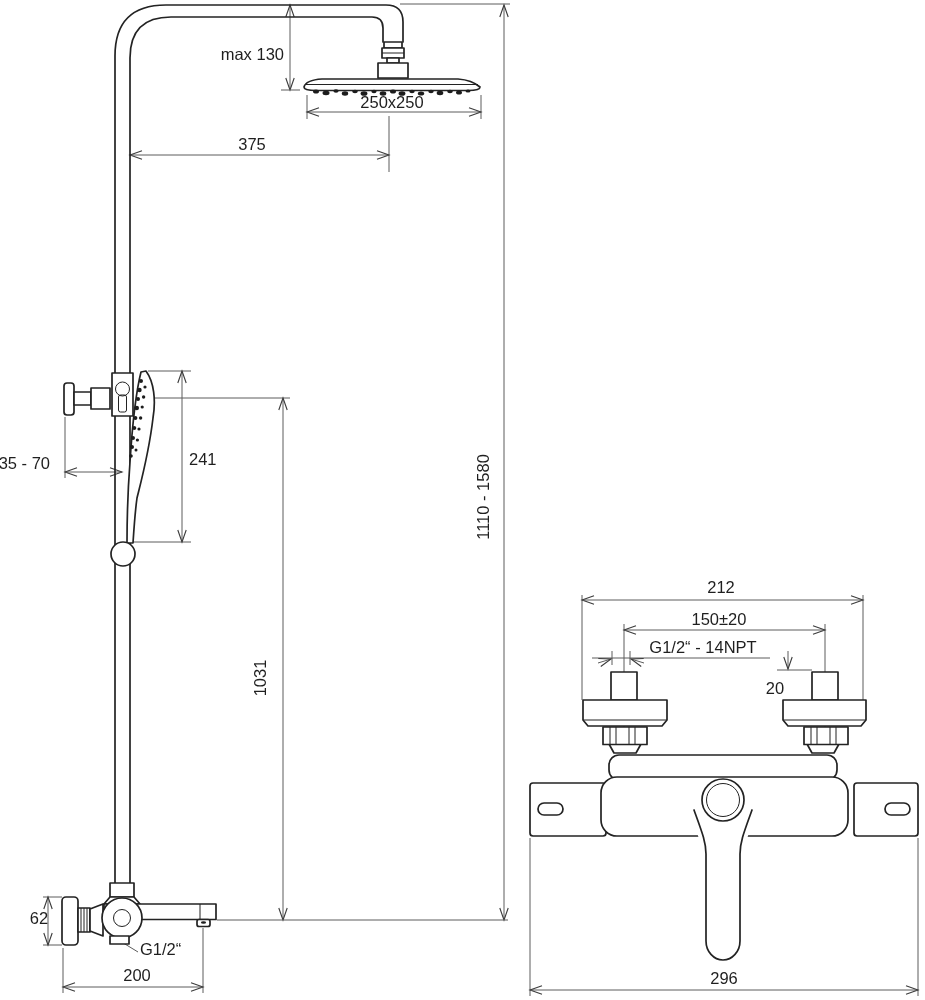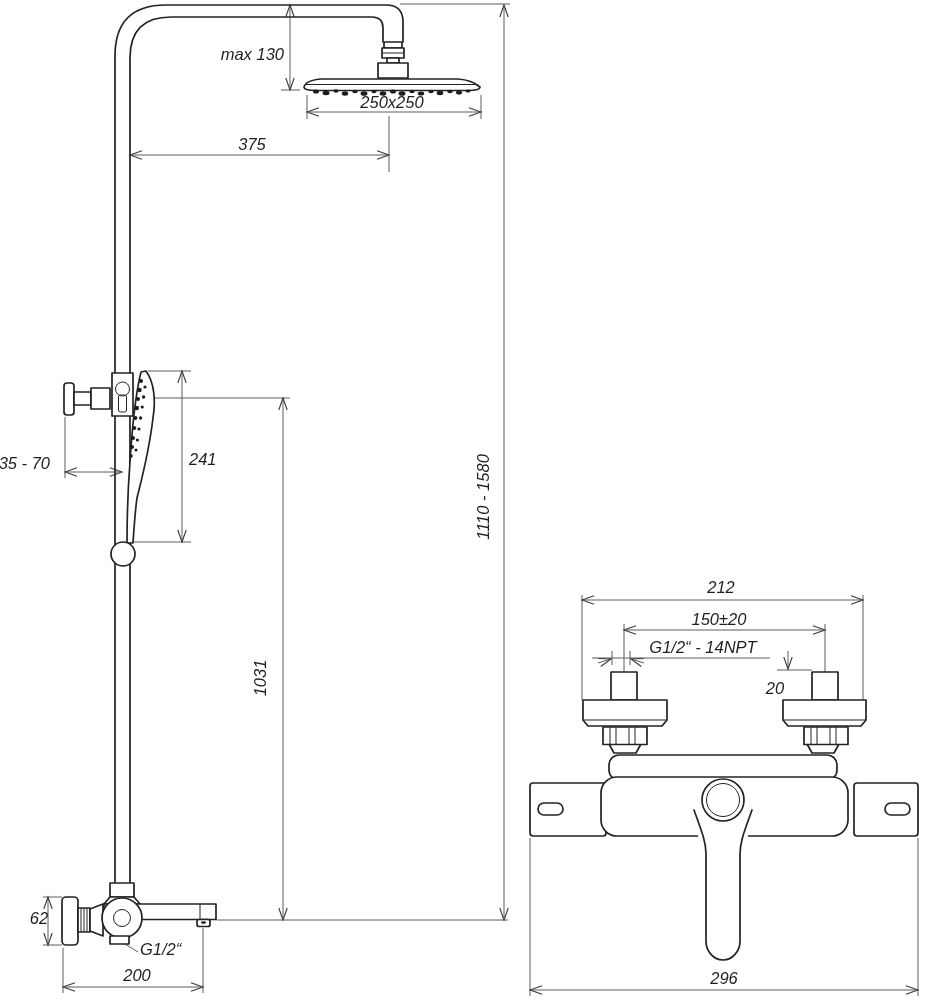--- a/index.html
+++ b/index.html
@@ -1,17 +1,17 @@
 <!DOCTYPE html>
 <html><head>
 <meta charset="utf-8">
 <style>
   html,body{margin:0;padding:0;background:#ffffff;}
   .canvas{position:relative;width:925px;height:1000px;background:#ffffff;overflow:hidden;
-          font-family:"Liberation Sans", sans-serif;font-style:italic;}
+          font-family:"Liberation Sans", sans-serif;}
   svg{display:block;}
   svg text{font-family:"Liberation Sans", sans-serif;font-size:16.5px;fill:#1f1f1f;}
   .obj{fill:none;stroke:#232323;stroke-width:1.7;stroke-linejoin:round;stroke-linecap:round;}
   .objf{fill:#ffffff;stroke:#232323;stroke-width:1.7;stroke-linejoin:round;}
   .thin{fill:none;stroke:#232323;stroke-width:1;}
   .dim{fill:none;stroke:#5c5c5c;stroke-width:1;}
   .blob{fill:#1c1c1c;stroke:none;}
 </style>
 </head>
 <body>

